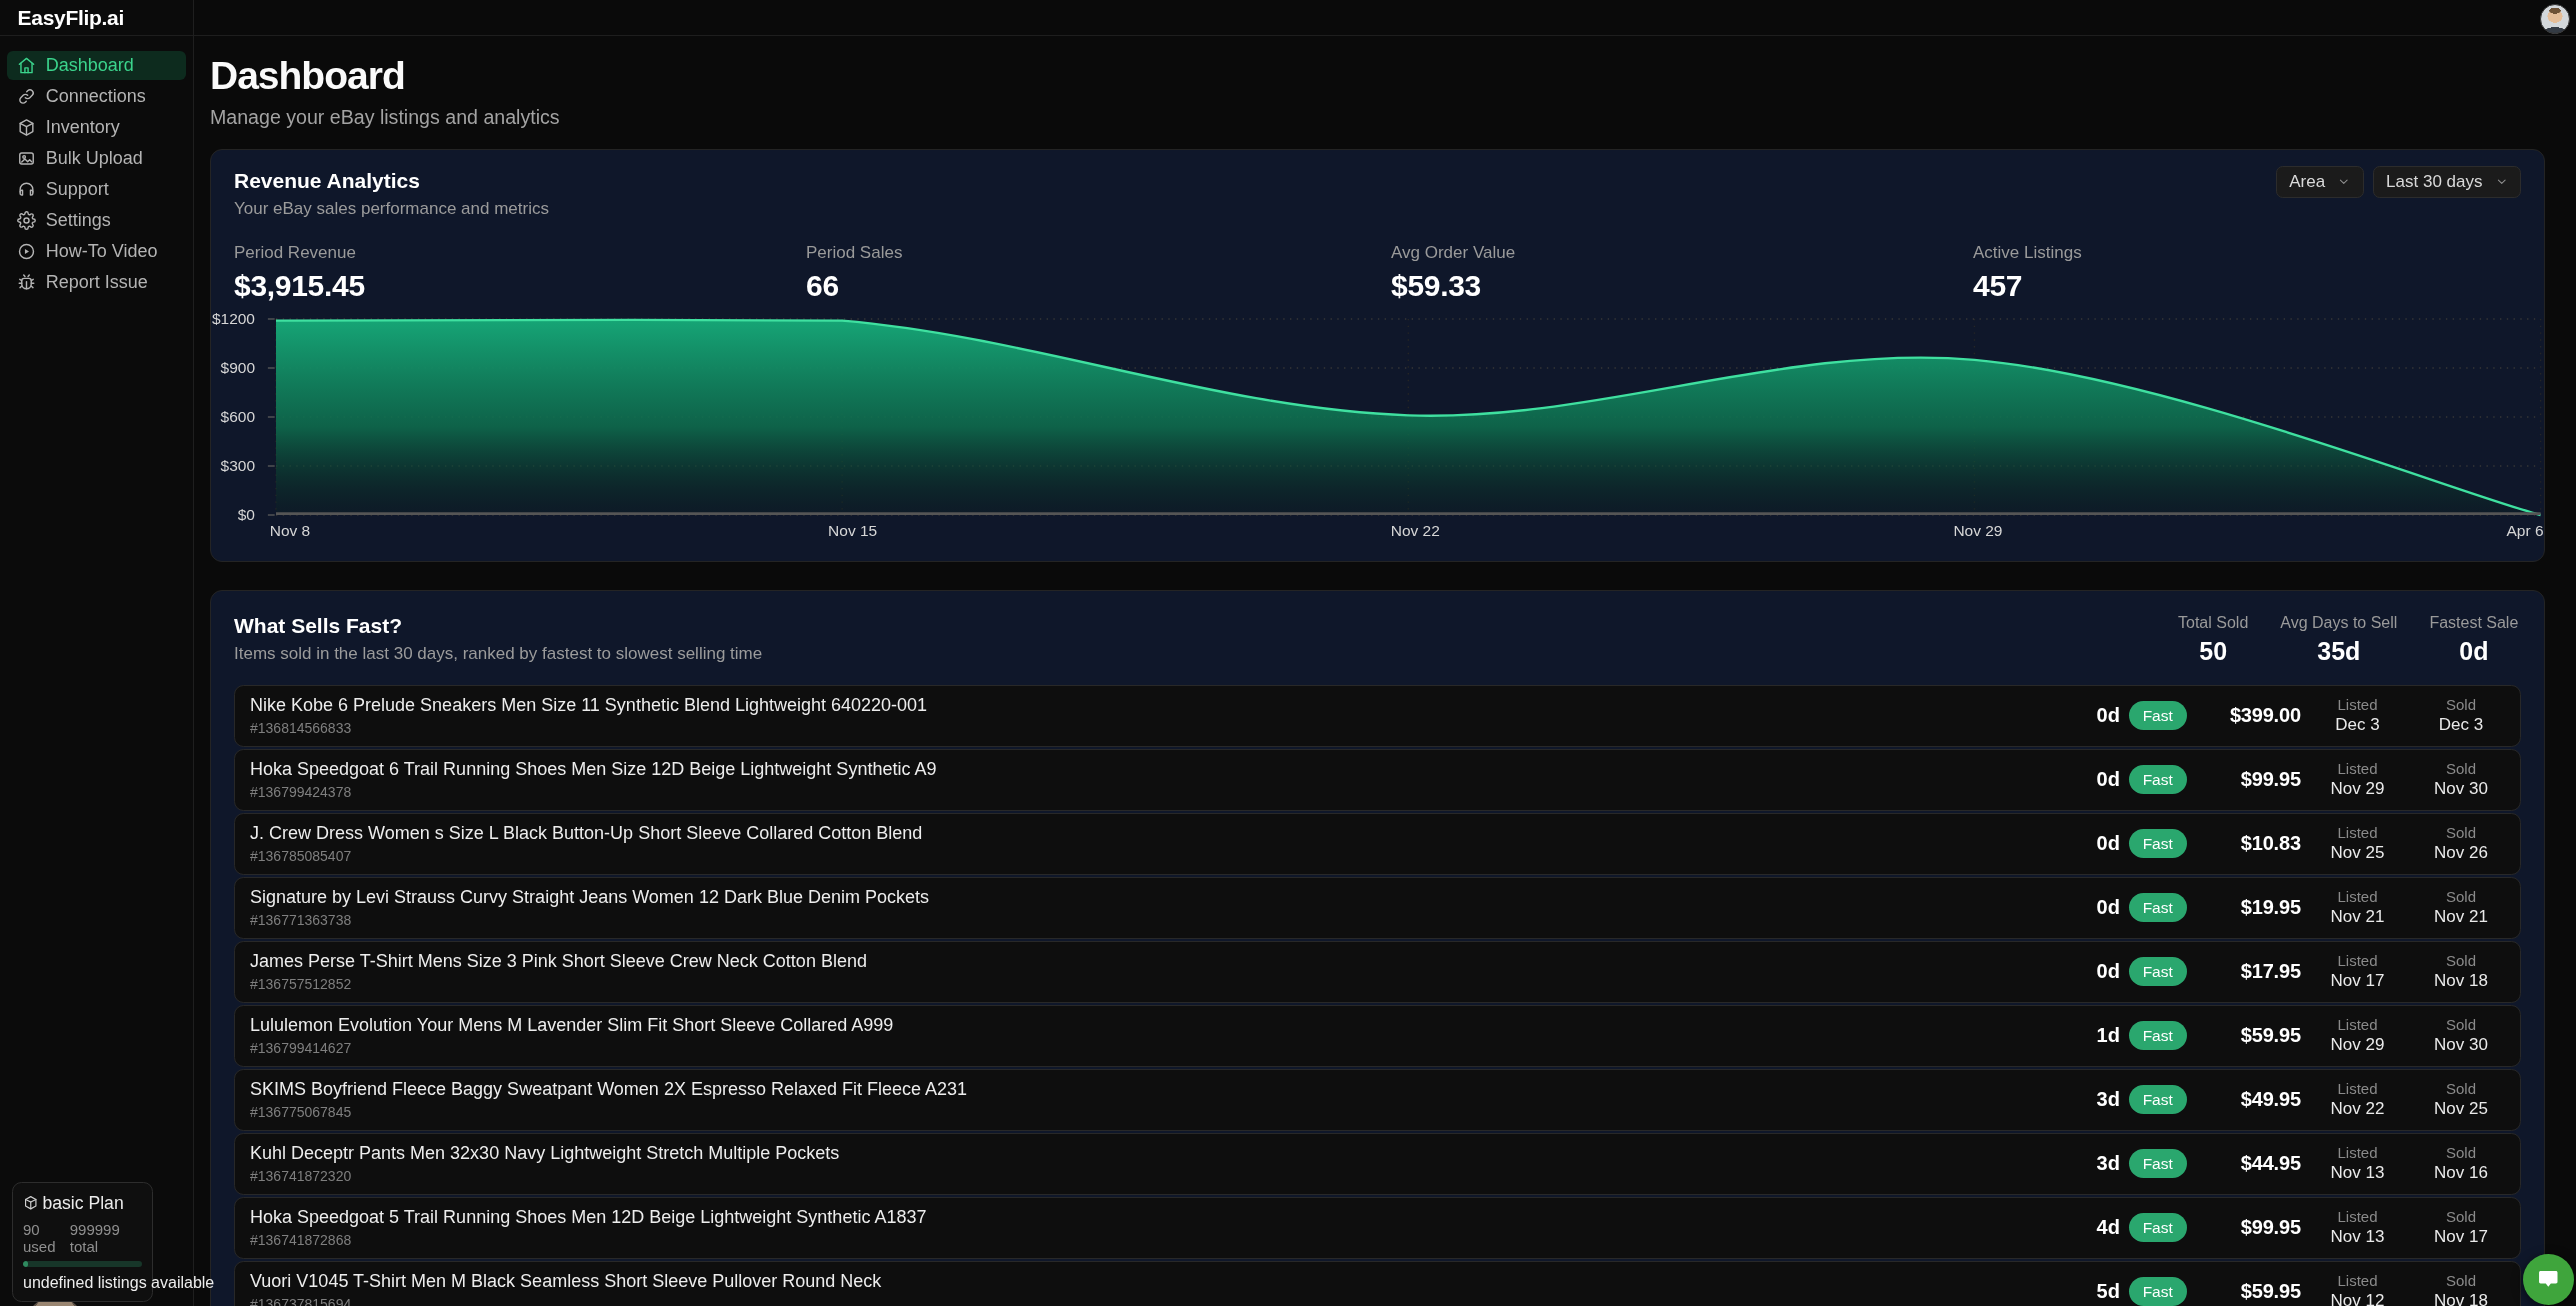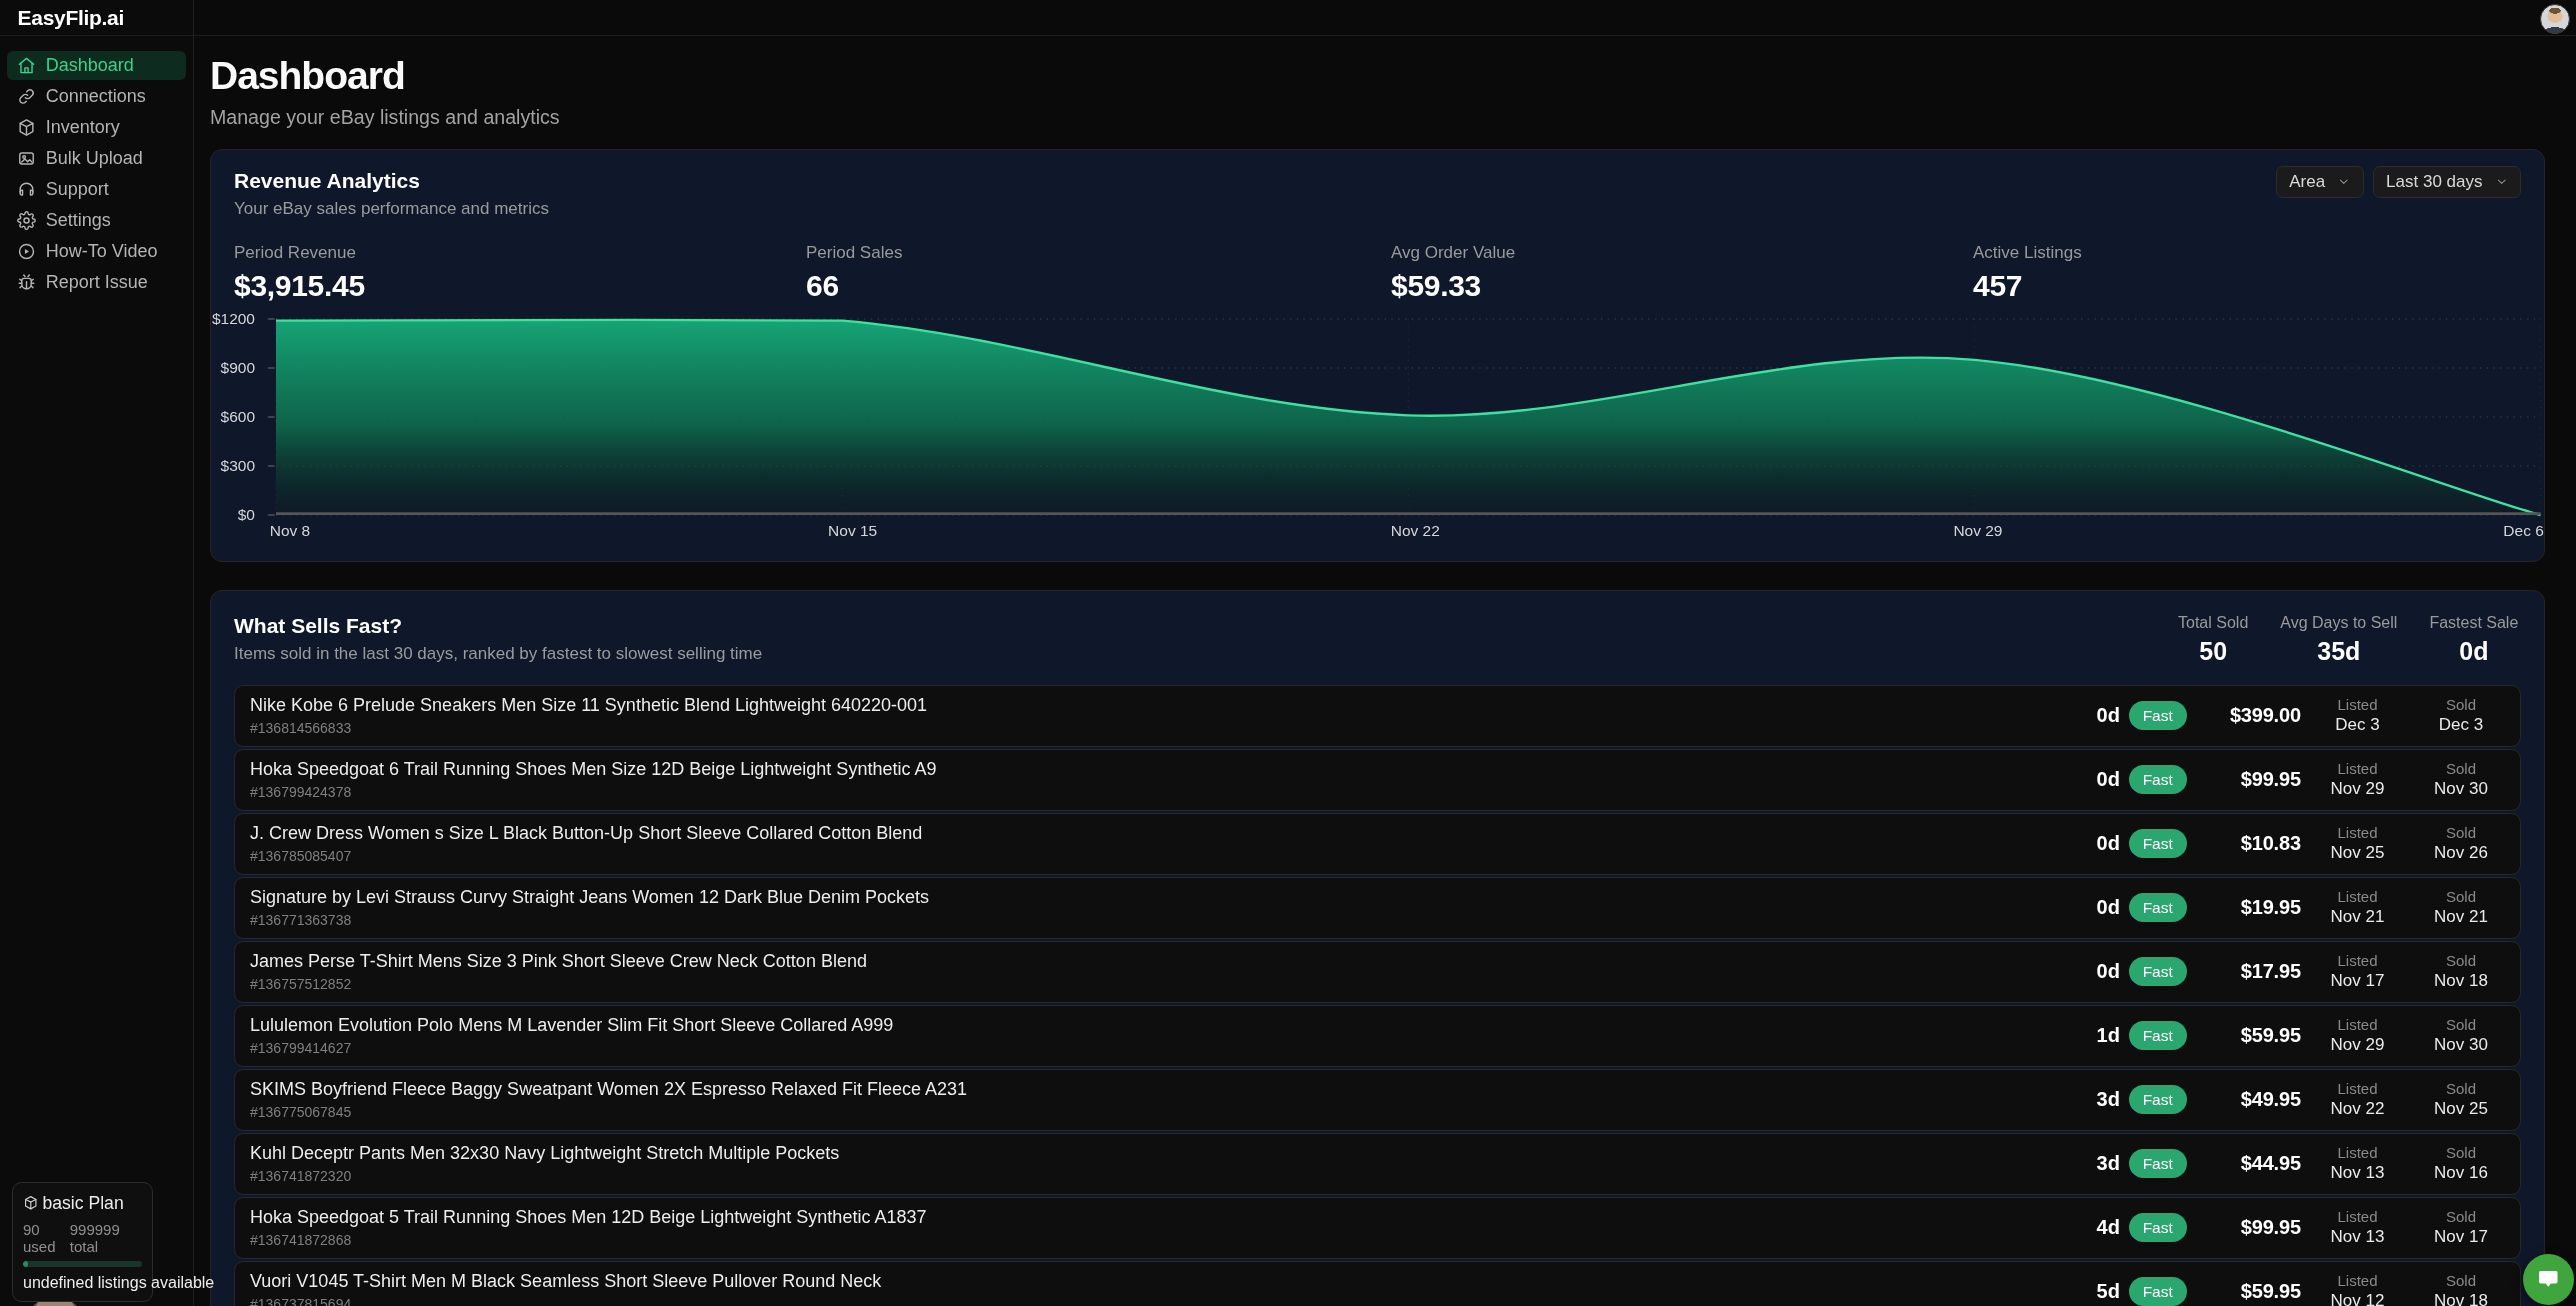--- a/index.html
+++ b/index.html
@@ -265,21 +265,21 @@
             <line x1="-12" y1="0" x2="-2" y2="0" stroke="#5a5a5a" stroke-width="2"></line>
             <path d="M 0 2.4166666666666856 C 139.58333333333334 2.4166666666666856, 558.3333333333333 0, 837.5 2.4166666666666856 C 1116.6666666666667 25.777777777777796, 1395.8333333333333 132.91666666666669, 1675 142.58333333333334 C 1954.1666666666667 152.25, 2233.3333333333335 35.84722222222224, 2512.5 60.416666666666686 C 2791.6666666666665 84.98611111111113, 3210.4166666666665 251.73611111111111, 3350 290 L 3350 290 L 0 290 Z" fill="url(#ag)"></path>
             <path d="M 0 2.4166666666666856 C 139.58333333333334 2.4166666666666856, 558.3333333333333 0, 837.5 2.4166666666666856 C 1116.6666666666667 25.777777777777796, 1395.8333333333333 132.91666666666669, 1675 142.58333333333334 C 1954.1666666666667 152.25, 2233.3333333333335 35.84722222222224, 2512.5 60.416666666666686 C 2791.6666666666665 84.98611111111113, 3210.4166666666665 251.73611111111111, 3350 290" fill="none" stroke="#3fe0a0" stroke-width="3.5"></path>
             <line x1="0" y1="288" x2="3350" y2="288" stroke="#555555" stroke-width="4"></line>
           </svg>
         <div class="xlabels">
             <span style="left: 0%; transform: translateX(-50%);">Nov 8</span>
             <span style="left: 25%; transform: translateX(-50%);">Nov 15</span>
             <span style="left: 50%; transform: translateX(-50%);">Nov 22</span>
             <span style="left: 75%; transform: translateX(-50%);">Nov 29</span>
-            <span style="left: 100%; transform: translateX(-92%);">Dec 6</span>
+            <span style="left: 100%; transform: translateX(-92%);">Apr 6</span>
           </div>
       </div>
     </section>
 
     <section class="card sells">
       <div class="sells-head">
         <div>
           <div class="card-title">What Sells Fast?</div>
           <div class="card-sub">Items sold in the last 30 days, ranked by fastest to slowest selling time</div>
         </div>
@@ -379,21 +379,21 @@
          <div class="cl">Listed</div>
          <div class="cv">Nov 17</div>
        </div>
        <div class="rcol sold">
          <div class="cl">Sold</div>
          <div class="cv">Nov 18</div>
        </div>
      </div>
           <div class="row">
        <div class="row-main">
-         <div class="row-name">Lululemon Evolution Polo Mens M Lavender Slim Fit Short Sleeve Collared A999</div>
+         <div class="row-name">Lululemon Evolution Your Mens M Lavender Slim Fit Short Sleeve Collared A999</div>
          <div class="row-id">#136799414627</div>
        </div>
        <div class="row-days">1d</div>
        <span class="pill">Fast</span>
        <div class="row-price">$59.95</div>
        <div class="rcol listed">
          <div class="cl">Listed</div>
          <div class="cv">Nov 29</div>
        </div>
        <div class="rcol sold">

